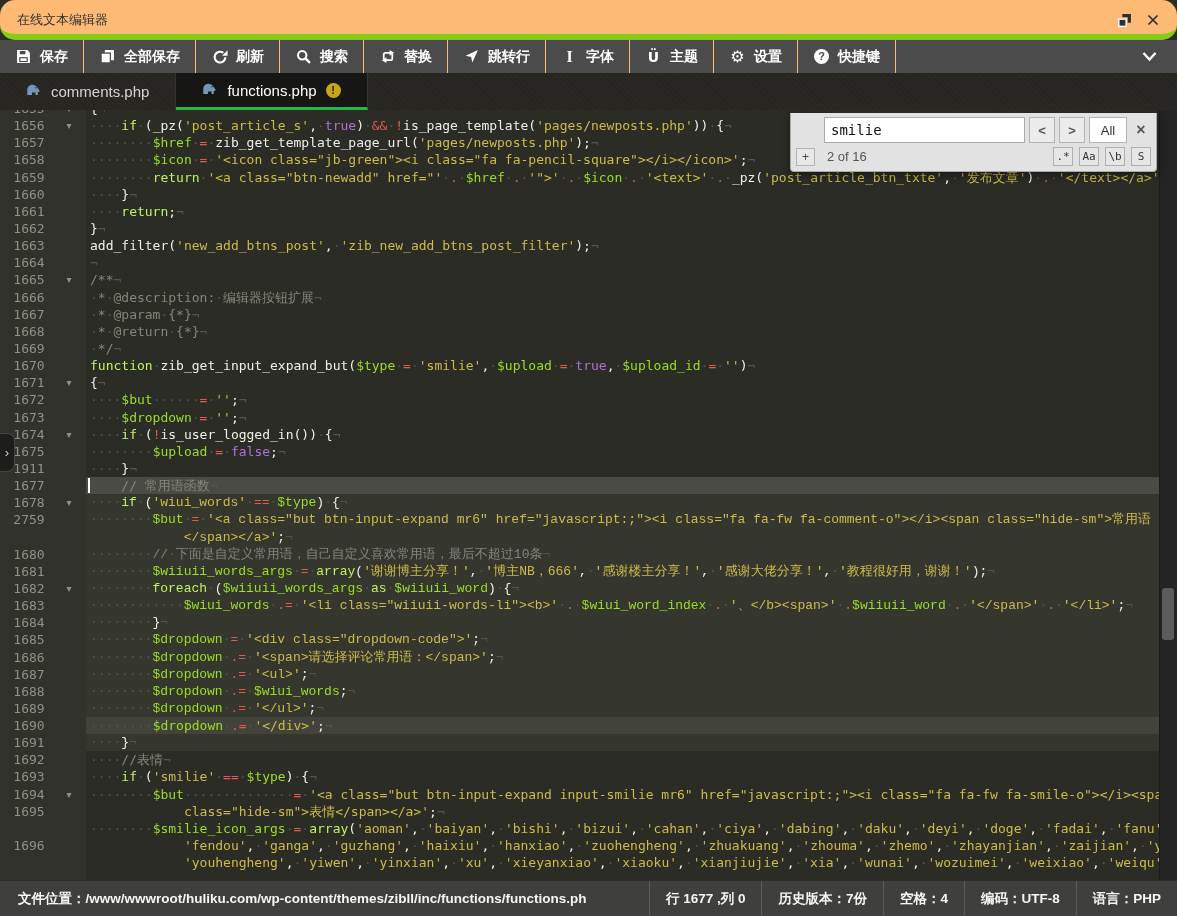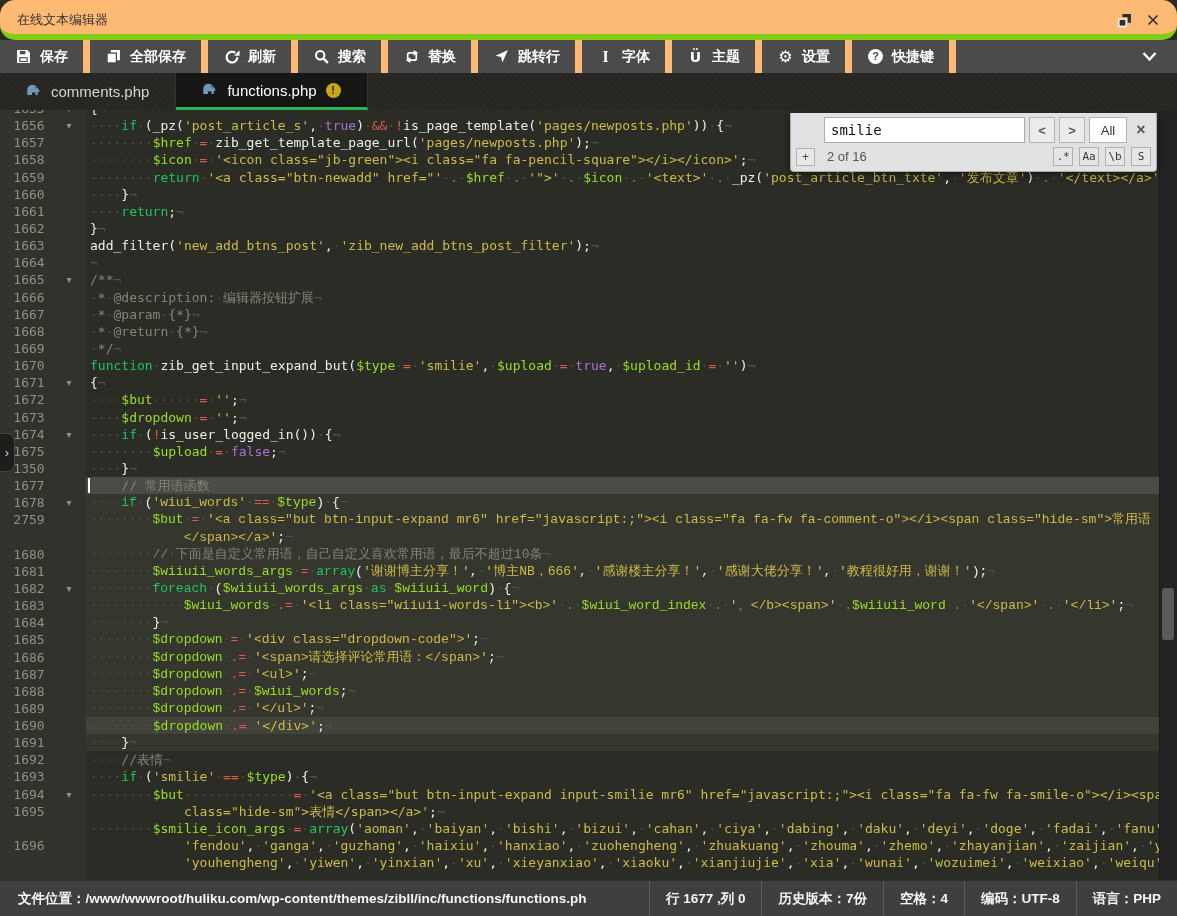--- a/index.html
+++ b/index.html
@@ -6,21 +6,21 @@
   #app{position:relative;width:1177px;height:916px;overflow:hidden;background:#2b2c26;}
 
   
   #titlebar{position:absolute;top:0;left:0;width:100%;height:40px;background:#fdba74;border-bottom:6px solid #84cc16;box-sizing:border-box;border-radius:15px;}
   #titlebar .wtitle{position:absolute;left:17px;top:0;line-height:40px;font-size:13px;color:#333;}
   #winbtns{position:absolute;right:16px;top:0;height:40px;display:flex;align-items:center;gap:13px;}
   .winbtn{width:16px;height:16px;display:flex;align-items:center;justify-content:center;cursor:pointer;}
 
   
   #toolbar{position:absolute;top:40px;left:0;width:100%;height:33px;background:#4b4b4b;display:flex;align-items:stretch;}
-  .tbtn{display:flex;align-items:center;gap:8px;padding:0 15px;border-right:7px solid #fdba74;color:#fff;font-size:14px;font-weight:600;cursor:pointer;}
+  .tbtn{display:flex;align-items:center;gap:8px;padding:0 15px;border-right:1px solid #fdba74;color:#fff;font-size:14px;font-weight:600;cursor:pointer;}
   .tbtn .ticon{display:flex;align-items:center;justify-content:center;width:17px;height:17px;}
   .txticon{font-size:14px;font-weight:700;color:#fff;font-family:"DejaVu Sans",sans-serif;}
   .txticon.serif{font-family:"Liberation Serif",serif;font-size:16px;}
   .qmark{display:inline-block;width:15px;height:15px;border-radius:50%;background:#fff;color:#4b4b4b;font-weight:700;font-size:11px;line-height:15px;text-align:center;}
   #tb-collapse{position:absolute;right:8px;top:40px;height:33px;width:40px;display:flex;align-items:center;justify-content:center;cursor:pointer;}
 
   
   #tabbar{position:absolute;top:73px;left:0;width:100%;height:37px;background:#262522;background-image:repeating-linear-gradient(45deg,rgba(255,255,255,.015) 0 2px,transparent 2px 4px);display:flex;}
   .tab{display:flex;align-items:center;gap:9px;padding:0 26px;height:100%;box-sizing:border-box;color:#d4d4d2;font-size:15px;border-right:1px solid #343430;cursor:pointer;}
   .tab.active{background:#161614;color:#fff;border-bottom:3px solid #2eb34b;}
@@ -33,21 +33,21 @@
   .grow{height:17.15px;display:flex;align-items:center;font:13px/17.15px "DejaVu Sans Mono",monospace;color:#8f9286;}
   .gnum{width:58px;text-align:center;}
   .gfold{width:22px;text-align:center;font-family:"DejaVu Sans",sans-serif;font-size:10px;color:#8f9286;cursor:pointer;}
   #code{position:absolute;left:86px;right:17px;top:0;bottom:0;overflow:hidden;}
   #code-inner{margin-top:-10px;}
   .crow{height:17.15px;white-space:pre;position:relative;padding-left:4px;font:13px/17.15px "DejaVu Sans Mono",monospace;color:#f0f0ea;}
   .crow.sel{background:#35362e;font-family:Liberation Mono, monospace;}
   .crow.band{background:#42433a;}
   .crow.active{background:#4a4b44;}
   .cursor{position:absolute;left:2px;top:1px;bottom:1px;width:2px;background:#fff;}
-  .t-k{color:#22c55e;} .t-v{color:#9ade25;} .t-s{color:#cdbc4a;} .t-o{color:#e25a4e;}
+  .t-k{color:#bef264;} .t-v{color:#9ade25;} .t-s{color:#cdbc4a;} .t-o{color:#e25a4e;}
   .t-b{color:#ad71d9;} .t-c{color:#84867a;} .t-p{color:#f0f0ea;} .t-w,.t-e{color:#53544b;}
 
   #scrolltrack{position:absolute;right:0;top:0;bottom:0;width:17px;background:#232323;border-left:1px solid #1b1b1b;}
   #scrollthumb{position:absolute;left:2px;top:478px;width:12px;height:52px;background:#5b5b5b;border-radius:3px;cursor:pointer;}
 
   #sidehandle{position:absolute;left:0;top:323px;width:14px;height:37px;background:#1d1d1b;border:1px solid #454541;border-left:none;border-radius:0 8px 8px 0;display:flex;align-items:center;justify-content:center;color:#cfcfcf;font-size:13px;cursor:pointer;z-index:5;}
 
   
   #searchpanel{position:absolute;left:790px;top:3px;width:367px;background:#e2e2e2;border:1px solid #a9a9a9;border-top:none;border-radius:0 0 4px 4px;box-shadow:0 3px 8px rgba(0,0,0,.45);box-sizing:border-box;padding:4px 5px 5px 5px;z-index:10;}
   .srow1{display:flex;align-items:center;gap:4px;padding-left:28px;}
@@ -279,21 +279,21 @@
           </div>
           <div class="grow">
             <span class="gnum">1674</span>
             <span class="gfold">▾</span>
           </div>
           <div class="grow">
             <span class="gnum">1675</span>
             <span class="gfold"></span>
           </div>
           <div class="grow">
-            <span class="gnum">1350</span>
+            <span class="gnum">1911</span>
             <span class="gfold"></span>
           </div>
           <div class="grow">
             <span class="gnum">1677</span>
             <span class="gfold"></span>
           </div>
           <div class="grow">
             <span class="gnum">1678</span>
             <span class="gfold">▾</span>
           </div>

